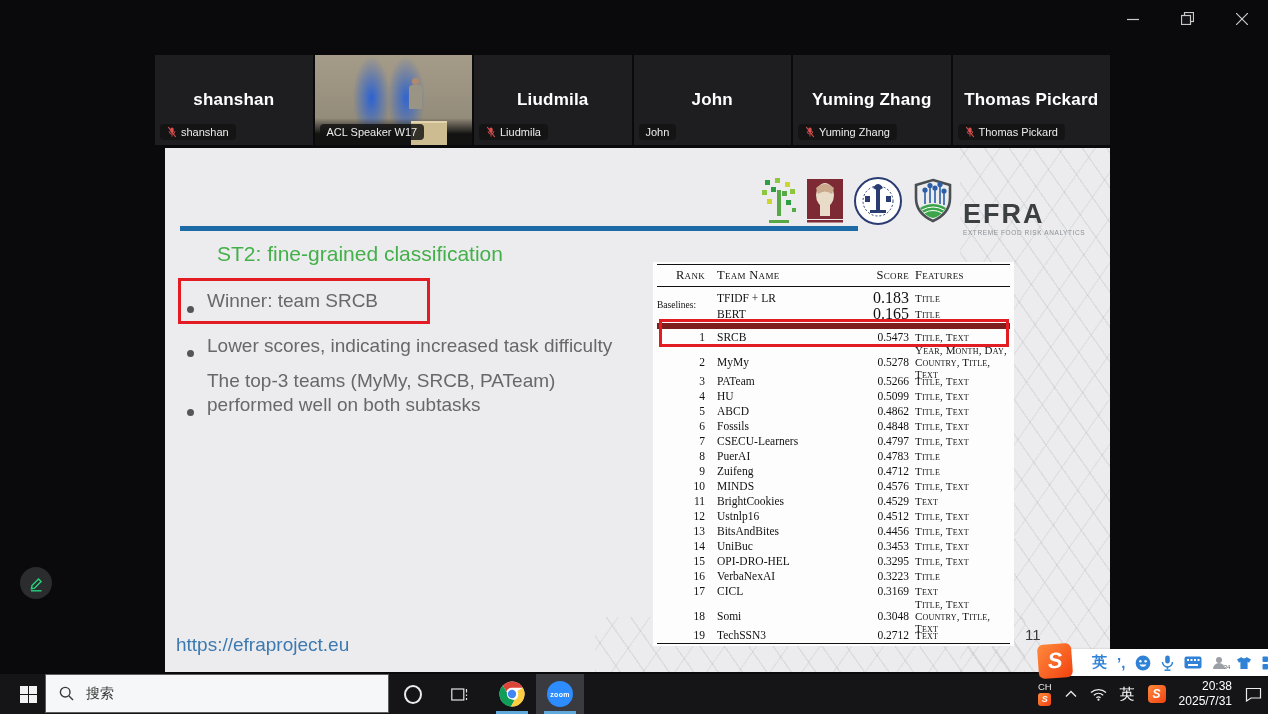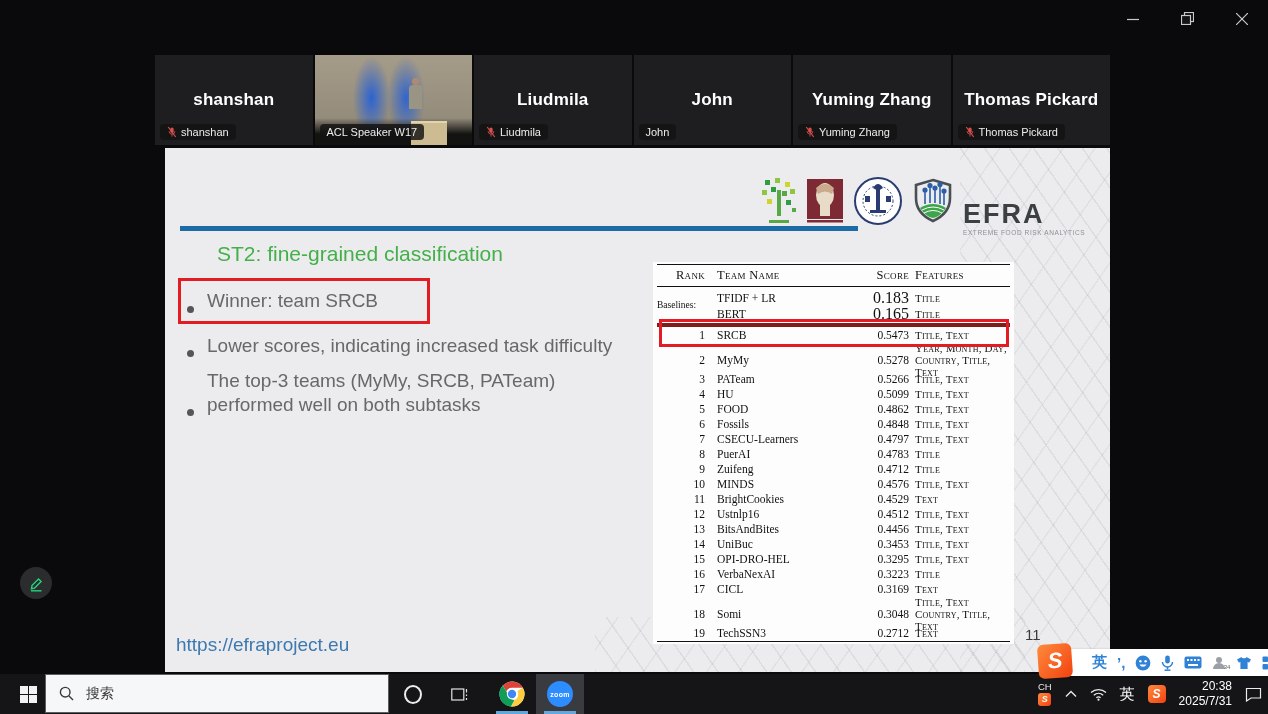--- a/index.html
+++ b/index.html
@@ -56,21 +56,21 @@
   
   .tbl-wrap{position:absolute;left:488px;top:114px;width:361px;background:#fdfdfd;
             font-family:"Liberation Serif",serif;color:#111;padding:2px 4px 2px;box-sizing:border-box;}
   .thead,.trow,.bl-row{display:grid;grid-template-columns:54px 130px 56px 1fr;column-gap:6px;align-items:center;}
   .thead{height:21px;border-top:1.6px solid #111;border-bottom:1.2px solid #111;
          font-variant:small-caps;font-size:12.5px;letter-spacing:.3px;}
   .c-rank{text-align:right;padding-right:6px;}
   .c-score{text-align:right;}
   .c-feat{font-size:11px;line-height:12px;font-variant:small-caps;letter-spacing:.2px;white-space:pre-line;}
   .c-feat-h{font-variant:small-caps;}
-  .baselines{display:grid;grid-template-columns:54px 1fr;column-gap:6px;padding:2px 0;border-bottom:4px solid #7f1d1d;}
+  .baselines{display:grid;grid-template-columns:54px 1fr;column-gap:6px;padding:2px 0;border-bottom:6px solid #7f1d1d;}
   .bl-label{font-size:9.5px;align-self:center;}
   .bl-row{grid-template-columns:130px 56px 1fr;height:16px;}
   .trow{height:15px;font-size:11.5px;}
   .trow.tall{height:29px;}
   .trow .c-team,.bl-row .c-team{font-size:11.5px;}
   .tbody{border-bottom:1.6px solid #111;padding-bottom:1px;}
   .tbl-red{position:absolute;left:6px;right:5px;top:57px;height:22px;border:3px solid #e31b23;}
 
   
   .annotate{position:absolute;left:20px;top:567px;width:32px;height:32px;border-radius:50%;
@@ -330,21 +330,21 @@
             <span class="c-feat">Title, Text</span>
           </div>
           <div class="trow">
             <span class="c-rank">4</span>
             <span class="c-team">HU</span>
             <span class="c-score">0.5099</span>
             <span class="c-feat">Title, Text</span>
           </div>
           <div class="trow">
             <span class="c-rank">5</span>
-            <span class="c-team">FOOD</span>
+            <span class="c-team">ABCD</span>
             <span class="c-score">0.4862</span>
             <span class="c-feat">Title, Text</span>
           </div>
           <div class="trow">
             <span class="c-rank">6</span>
             <span class="c-team">Fossils</span>
             <span class="c-score">0.4848</span>
             <span class="c-feat">Title, Text</span>
           </div>
           <div class="trow">

